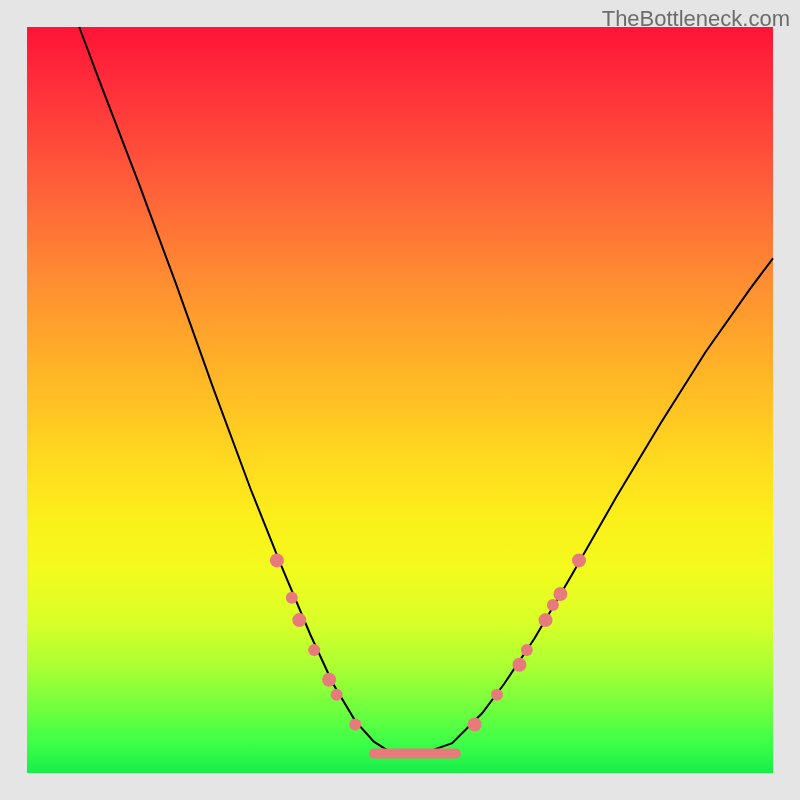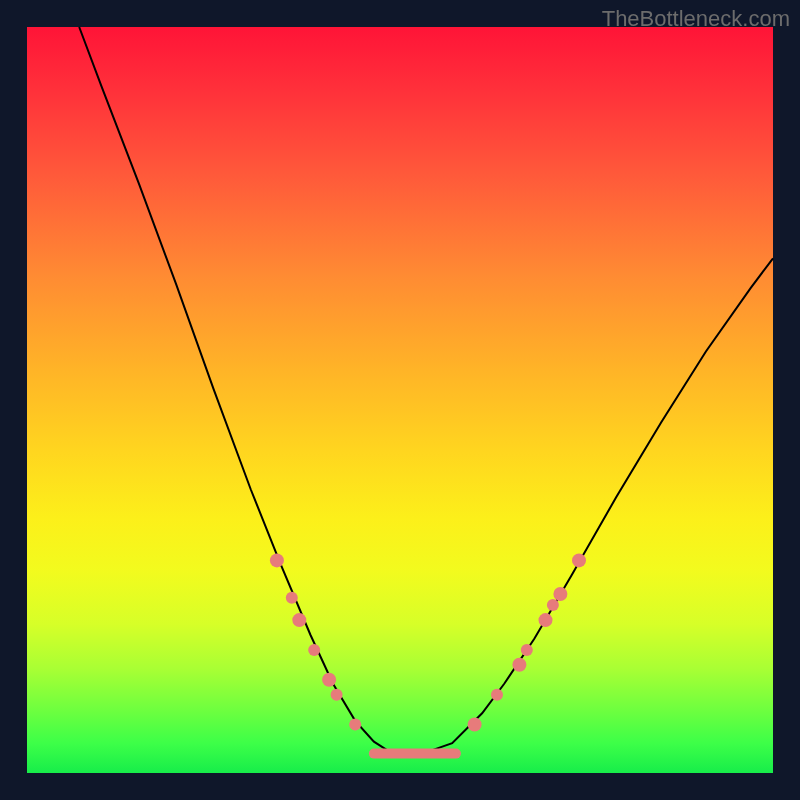--- a/index.html
+++ b/index.html
@@ -10,21 +10,21 @@
     background: #000;
     overflow: hidden;
     font-family: Arial, Helvetica, sans-serif;
   }
   .chart-frame {
     position: absolute;
     left: 0;
     top: 0;
     width: 800px;
     height: 800px;
-    background: #0f172a;
+    background: #e5e5e5;
   }
   .plot-area {
     position: absolute;
     left: 27px;
     top: 27px;
     width: 746px;
     height: 746px;
     
     background: linear-gradient(to bottom,
       #ff1437 0%,

